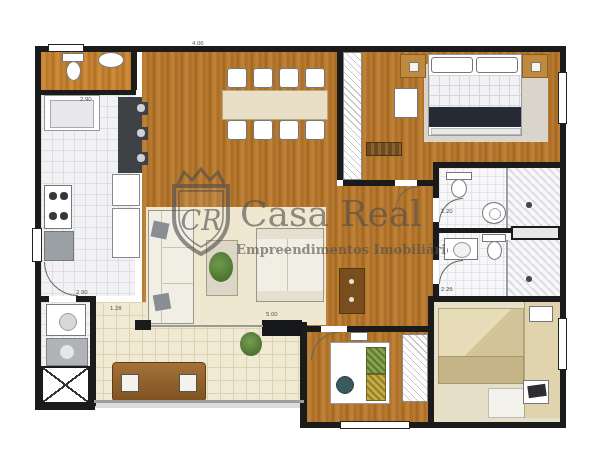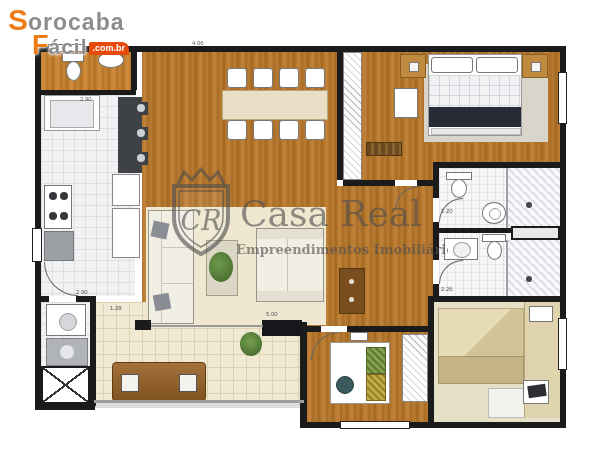--- a/index.html
+++ b/index.html
@@ -220,22 +220,14 @@
 
   <svg id="watermark" viewBox="0 0 300 110">
     <polyline points="30,18 36,6 44,14 53,3 62,14 70,6 76,18" fill="none" stroke="#4F4F4F" stroke-width="3"></polyline>
     <path d="M26,20 H80 V52 Q80 74 53 88 Q26 74 26 52 Z" fill="rgba(250,250,250,0.12)" stroke="#4F4F4F" stroke-width="4"></path>
     <path d="M31,25 H75 V51 Q75 69 53 81 Q31 69 31 51 Z" fill="none" stroke="#4F4F4F" stroke-width="1.5"></path>
     <text x="53" y="64" text-anchor="middle" font-family="DejaVu Serif, serif" font-style="italic" font-size="27" fill="#4F4F4F">CR</text>
     <text x="92" y="60" font-family="DejaVu Serif, serif" font-size="36" fill="#4F4F4F">Casa Real</text>
     <text x="88" y="88" font-family="DejaVu Serif, serif" font-size="13" font-weight="bold" fill="#4F4F4F">Empreendimentos Imobiliários</text>
   </svg>
 
-  <div id="logo">
-    <div style="white-space:nowrap;">
-      <span class="big" style="font-size:30px;color:#ED7C18;">S</span><span class="big" style="font-size:23px;color:#8C8C8C;letter-spacing:1px;">orocaba</span>
-    </div>
-    <div style="white-space:nowrap;margin-top:-3px;padding-left:24px;">
-      <span class="big" style="font-size:27px;color:#ED7C18;">F</span><span class="big" style="font-size:21px;color:#8C8C8C;letter-spacing:1px;">ácil</span><span style="display:inline-block;background:#E8490D;color:#fff;font-weight:bold;font-size:9px;padding:2px 4px;border-radius:2px 7px 2px 2px;vertical-align:3px;margin-left:1px;text-shadow:none;">.com.br</span>
-    </div>
-  </div>
 
 </div>
 
 </body></html>

